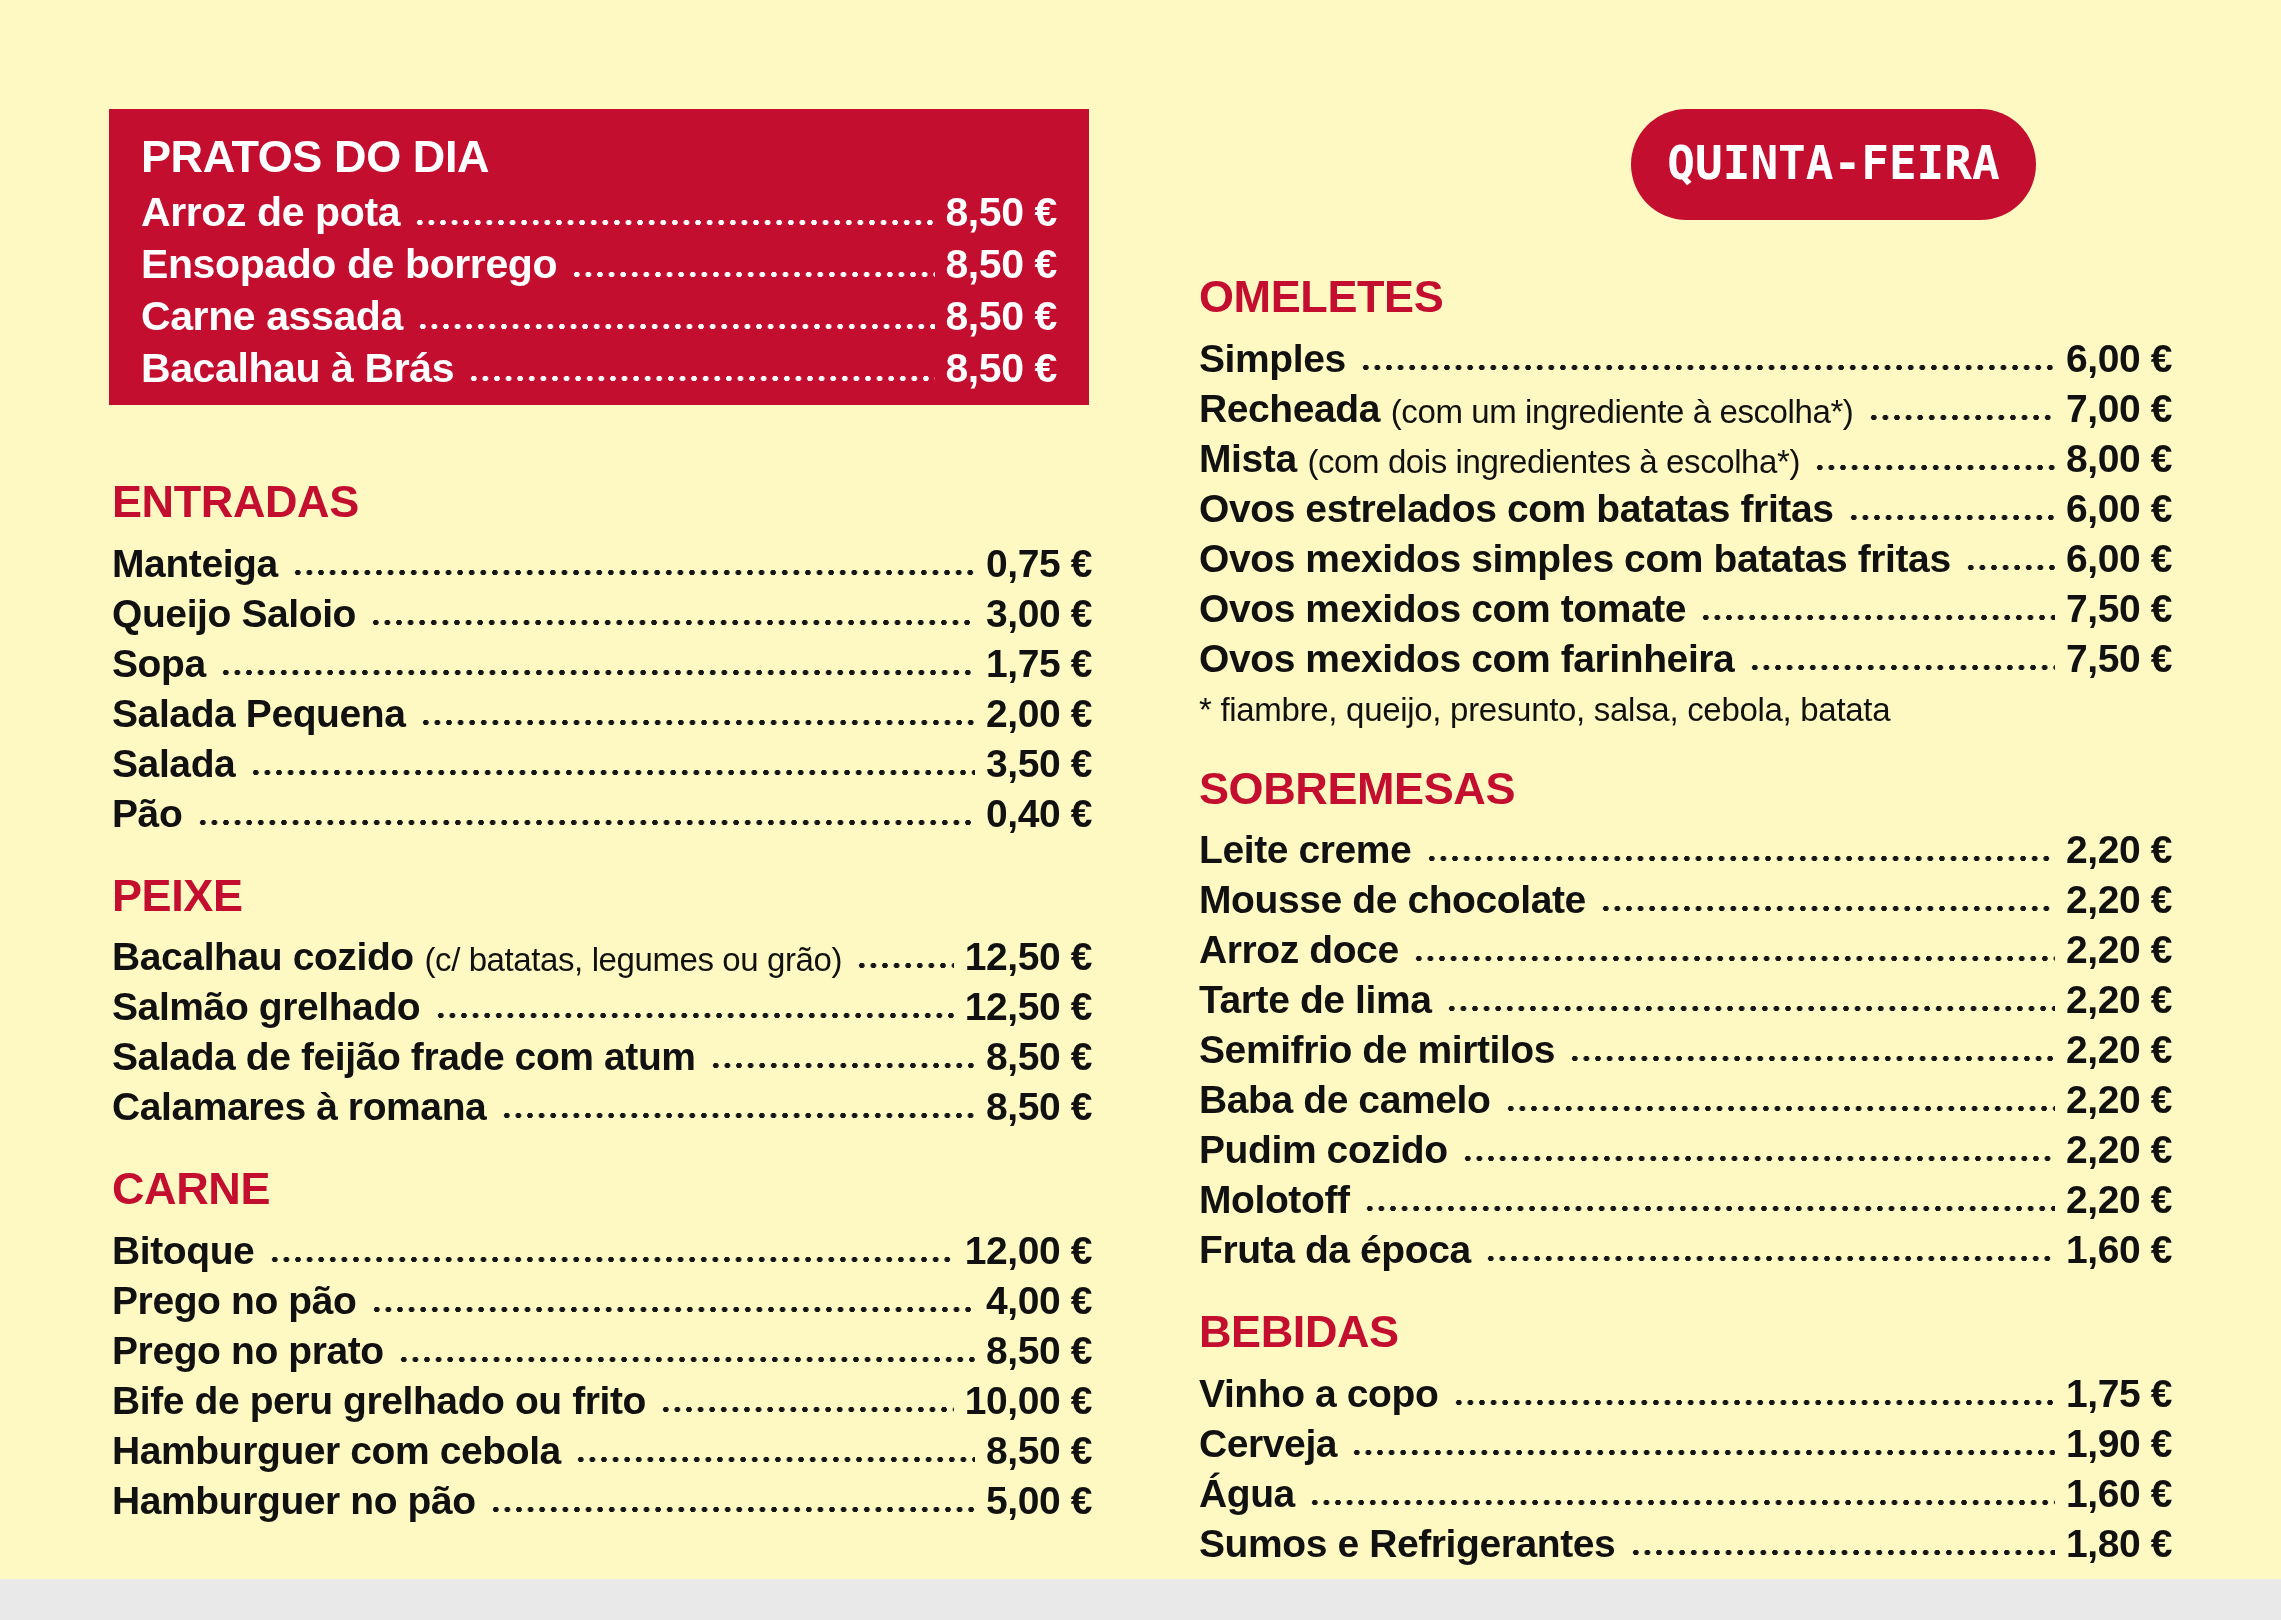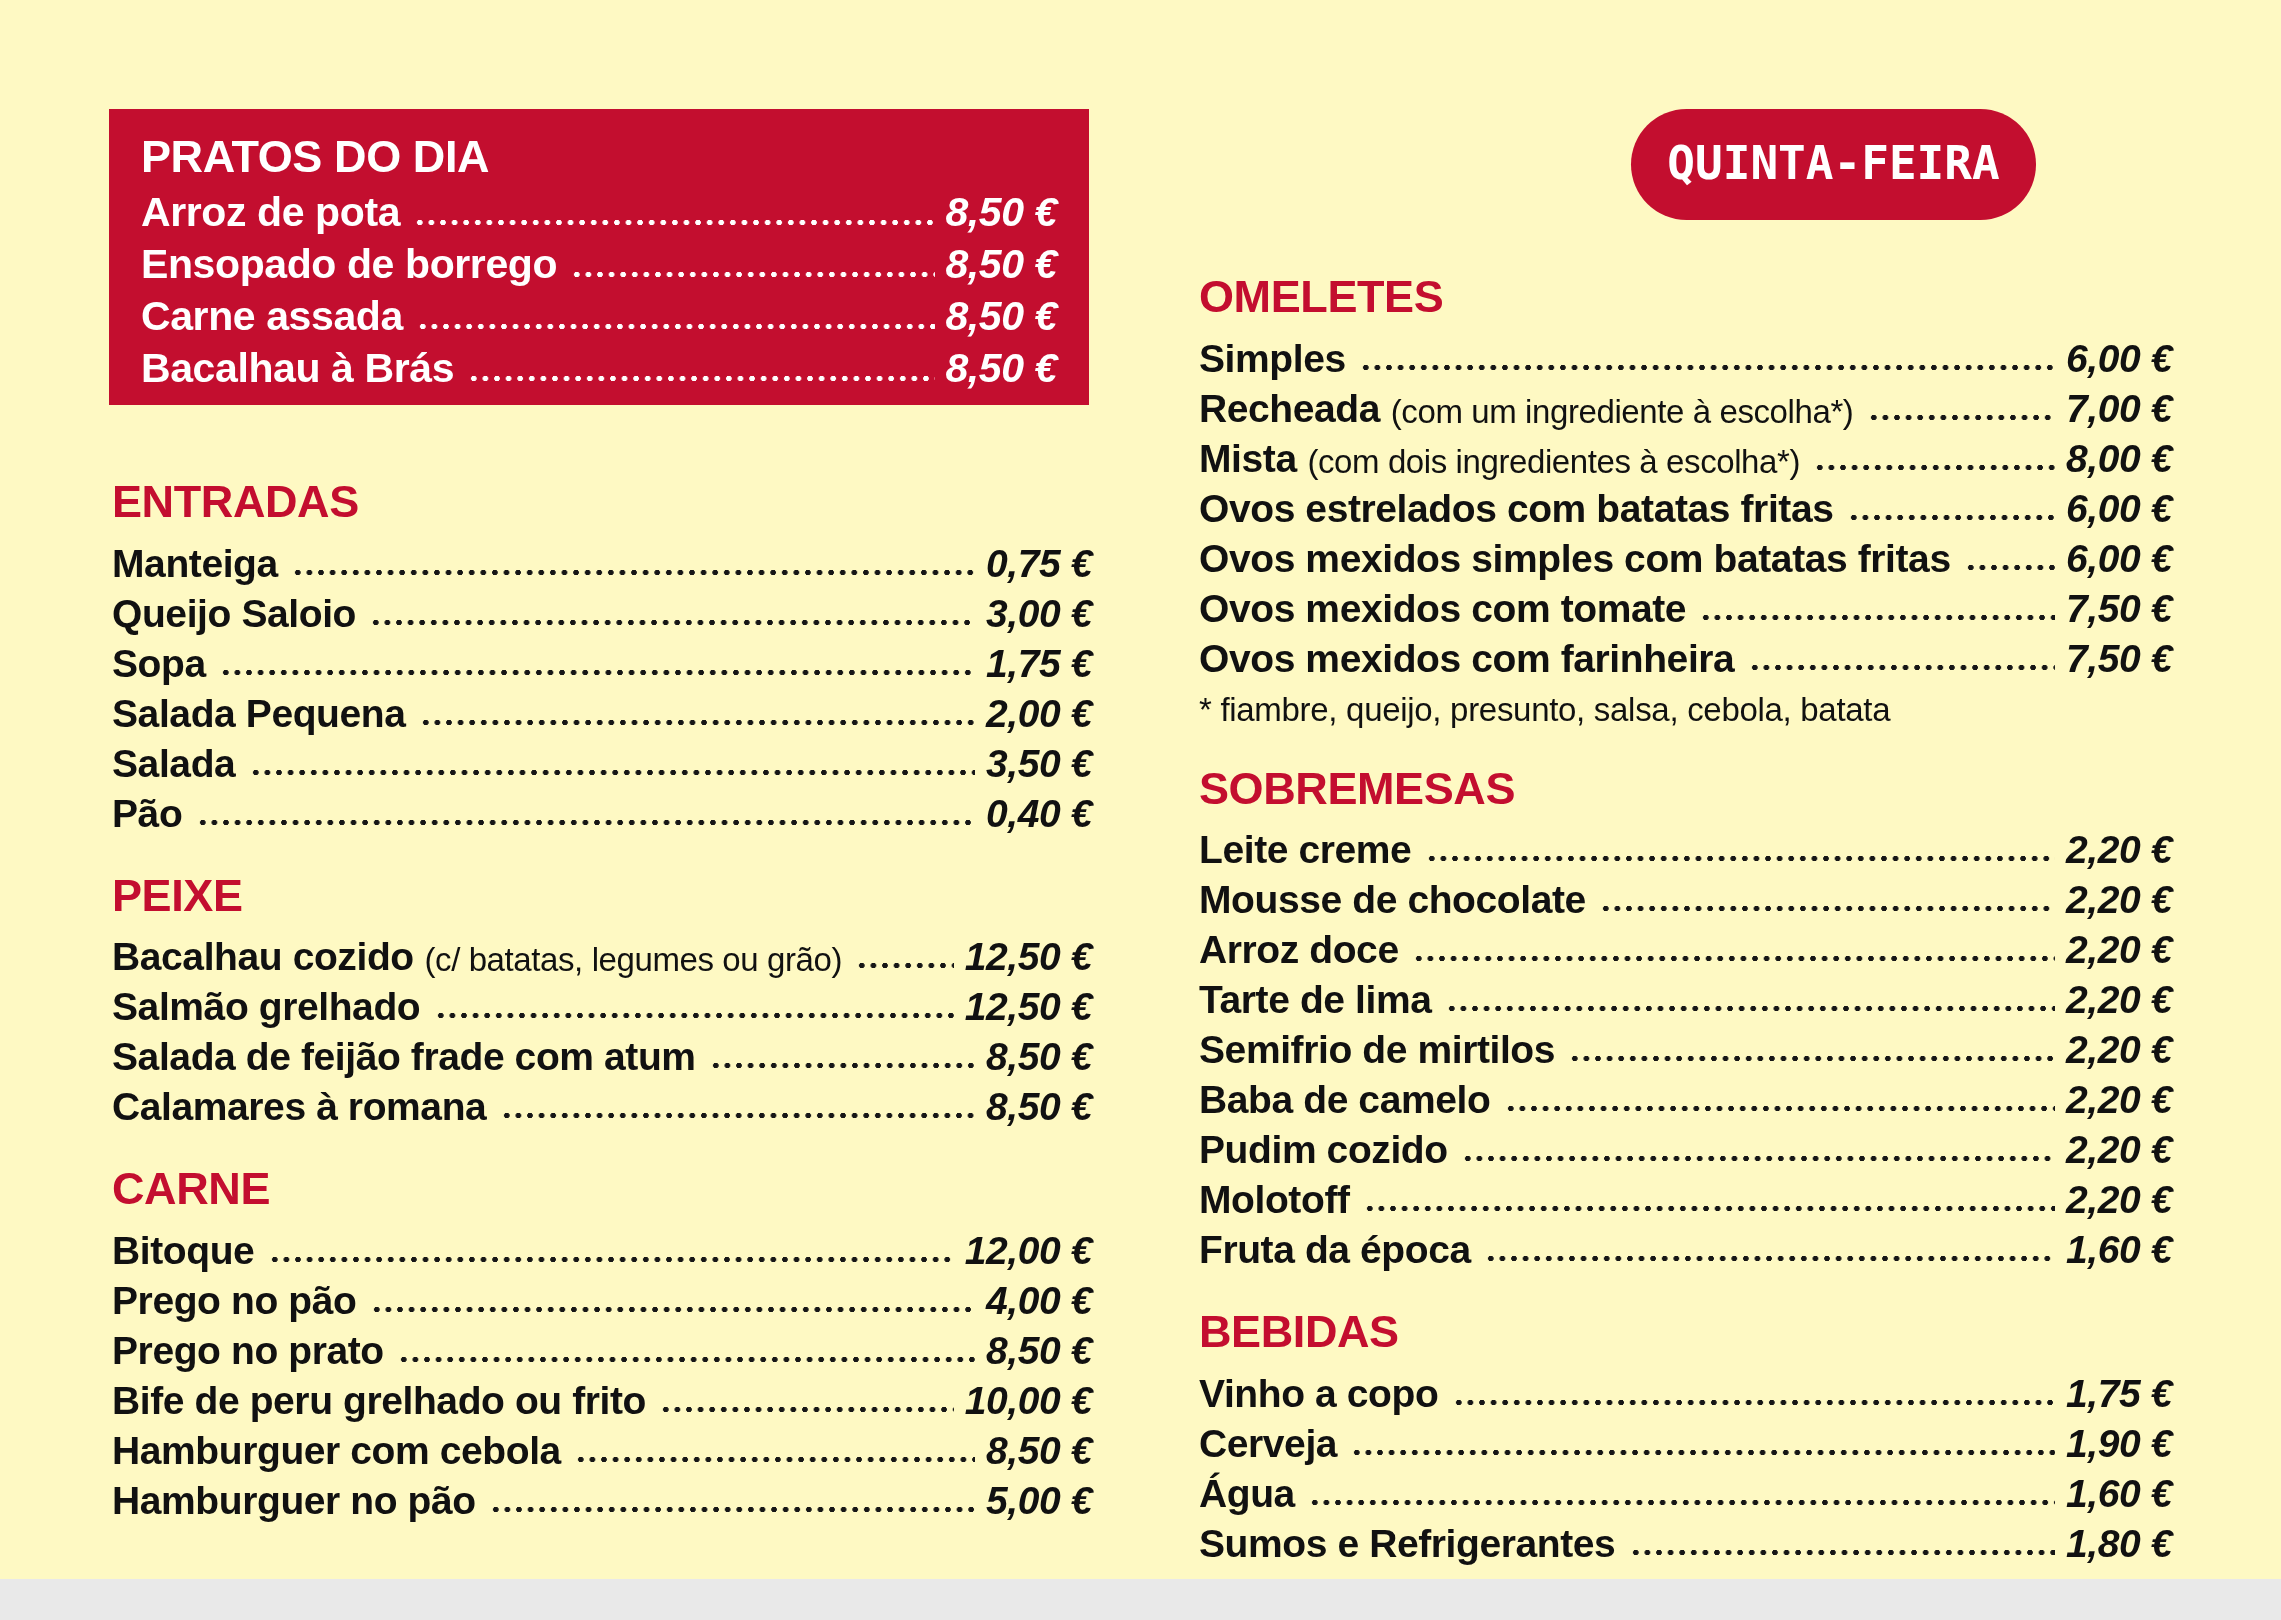--- a/index.html
+++ b/index.html
@@ -88,21 +88,21 @@
   .leader {
     flex: 1 1 auto;
     align-self: stretch;
     margin: 0 10.7px 0 14.3px;
     min-width: 36px;
     background-image: radial-gradient(circle, #161616 2.5px, rgba(0,0,0,0) 3px);
     background-size: 11.6px 7.1px;
     background-repeat: repeat-x;
     background-position: 0 calc(100% - 9.8px);
   }
-  .item-price { flex: 0 0 auto; font-weight: bold; font-style: italic; }
+  .item-price { flex: 0 0 auto; font-weight: bold; }
 
   .footnote {
     margin: 9px 0 0 0;
     font-size: 33px;
     font-weight: normal;
     line-height: 39px;
     letter-spacing: -0.3px;
   }
 </style>
 </head>

